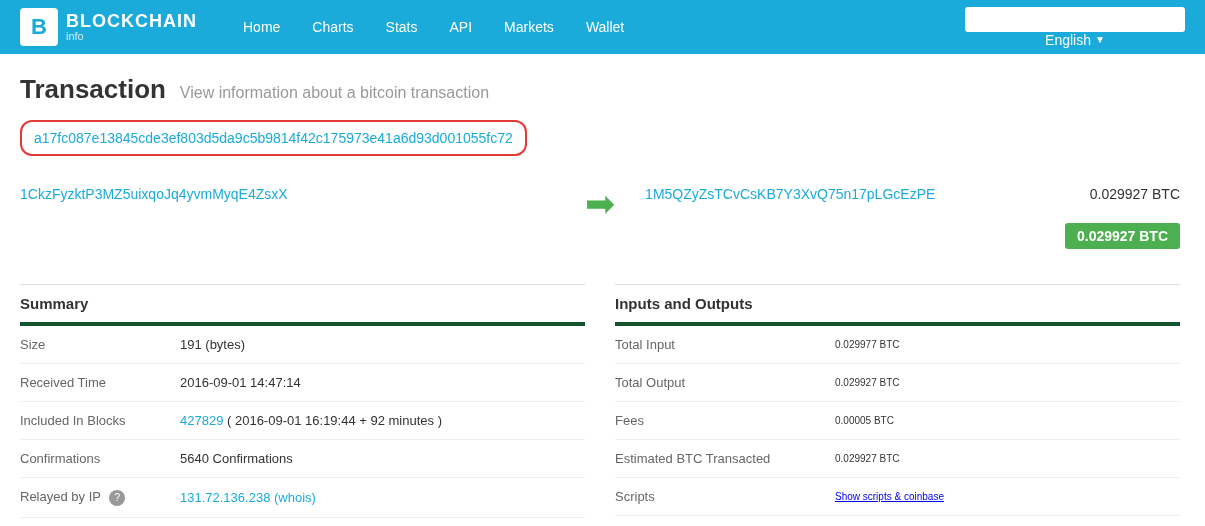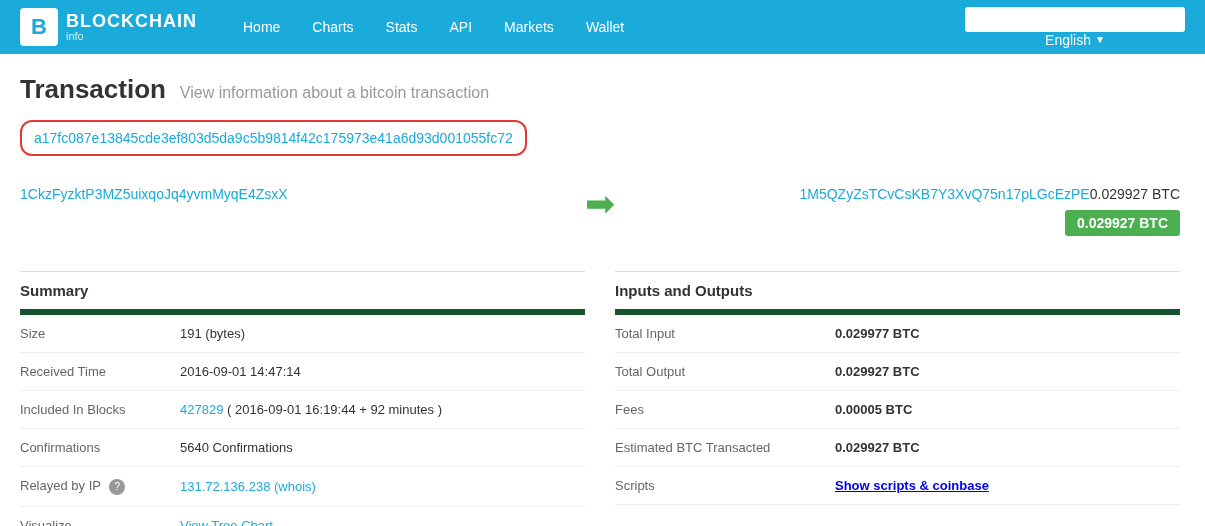--- a/index.html
+++ b/index.html
@@ -144,22 +144,22 @@
       color: #4caf50;
       font-size: 36px;
       line-height: 1;
     }
     .tx-to {
       flex: 1;
     }
     .tx-to-row {
       display: flex;
       align-items: center;
-      justify-content: flex-end;
-      margin-bottom: 8px;
+      justify-content: space-between;
+      margin-bottom: 21px;
     }
     .tx-amount {
       font-size: 14px;
       color: #333;
     }
     .tx-amount-badge {
       background: #4caf50;
       color: #fff;
       padding: 5px 12px;
       border-radius: 3px;
@@ -175,21 +175,21 @@
     }
     .summary-table, .inputs-outputs-table {
       flex: 1;
       border-top: 1px solid #ddd;
     }
     .table-heading {
       font-size: 15px;
       font-weight: bold;
       color: #333;
       padding: 10px 0 10px 0;
-      border-bottom: 6px solid #14532d;
+      border-bottom: 4px solid #14532d;
     }
     .table-row {
       display: flex;
       border-bottom: 1px solid #eee;
       padding: 11px 0;
       align-items: center;
     }
     .table-label {
       flex: 0 0 160px;
       color: #666;
@@ -220,23 +220,22 @@
     }
 
     
     .io-label {
       flex: 0 0 220px;
       color: #666;
       font-size: 13px;
     }
     .io-value {
       flex: 1;
-      font-size: 13px;
-      color: #333;
-      font-weight: bold;
+      font-size: 10px;
+      color: #333;
     }
   </style>
 </head>
 <body>
 
 <nav class="navbar">
   <a class="navbar-brand" href="#">
     <div class="brand-icon">B</div>
     <div class="brand-text">
       <span class="brand-name">BLOCKCHAIN</span>

